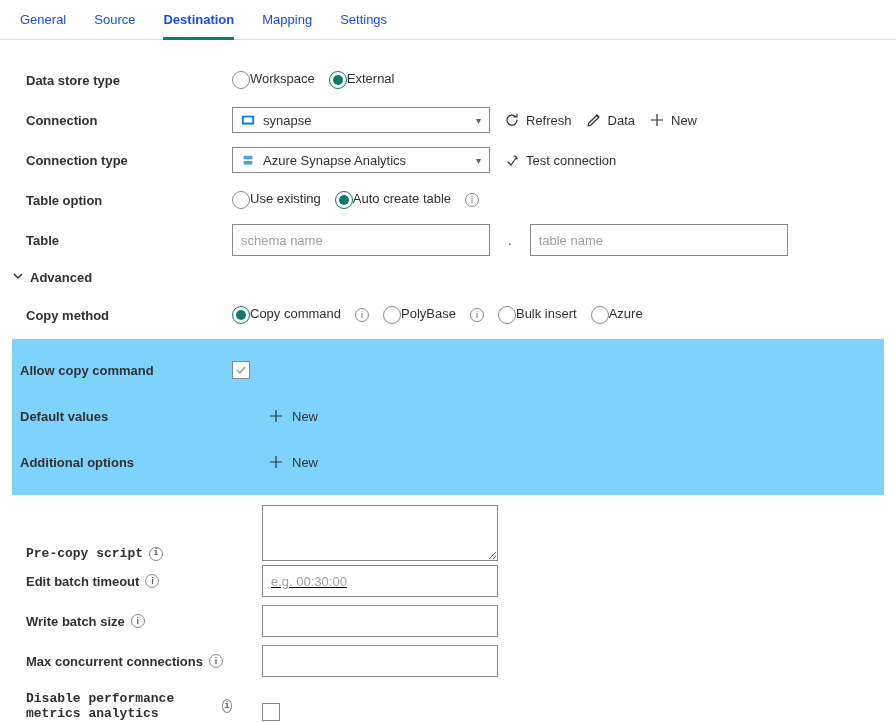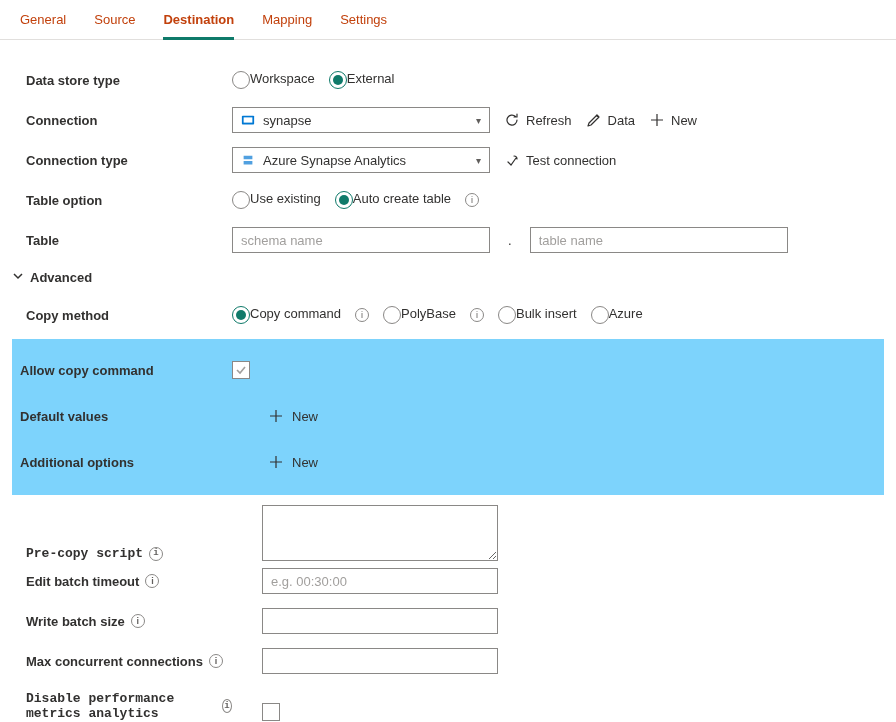--- a/index.html
+++ b/index.html
@@ -12,21 +12,21 @@
   }
   .tabs {
     display: flex;
     gap: 28px;
     padding: 8px 20px 0 20px;
     border-bottom: 1px solid #e1dfdd;
   }
   .tab {
     padding: 4px 0 10px 0;
     cursor: pointer;
-    color: #c2410c;
+    color: #1d4ed8;
   }
   .tab.active {
     font-weight: 600;
     border-bottom: 3px solid #0f7a6a;
     margin-bottom: -1px;
   }
   .form {
     padding: 20px 12px 30px 12px;
   }
   .row {
@@ -92,21 +92,21 @@
     display: inline-flex;
     align-items: center;
     gap: 6px;
     color: #323130;
     cursor: pointer;
   }
   .action-link svg, .action-link .plus {
     width: 16px; height: 16px;
   }
   .input {
-    height: 26px;
+    height: 32px;
     border: 1px solid #8a8886;
     padding: 0 8px;
     font-family: inherit;
     font-size: 13px;
   }
   .input::placeholder { color: #a19f9d; }
   .table-schema { width: 258px; }
   .dot-sep { padding: 0 4px; }
   .table-name { width: 258px; }
   .advanced-toggle {
@@ -155,21 +155,21 @@
     cursor: pointer;
     padding: 4px 6px;
   }
   .plus-svg { width:16px; height:16px; stroke:#323130; stroke-width:1.2; }
   textarea.input {
     width: 236px;
     height: 56px;
     resize: both;
     padding: 6px 8px;
   }
-  .w236 { width: 236px; }
+  .w236 { width: 236px; text-decoration: underline; }
   .control-col.indent { padding-left: 30px; }
 </style>
 </head>
 <body>
 
 <div class="tabs">
   <div class="tab">General</div>
   <div class="tab">Source</div>
   <div class="tab active">Destination</div>
   <div class="tab">Mapping</div>

